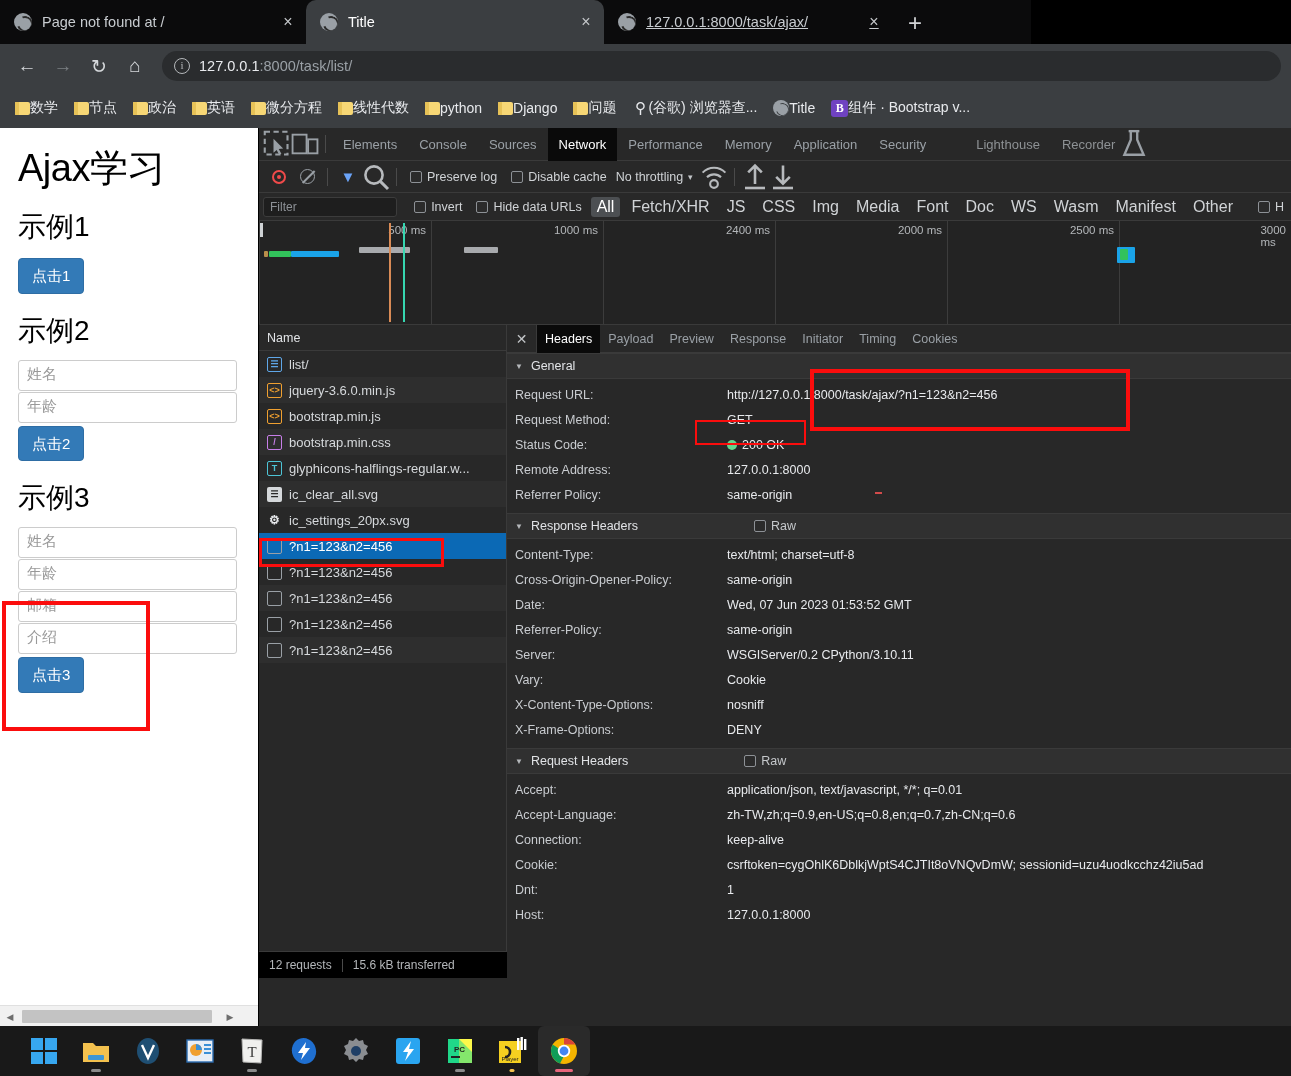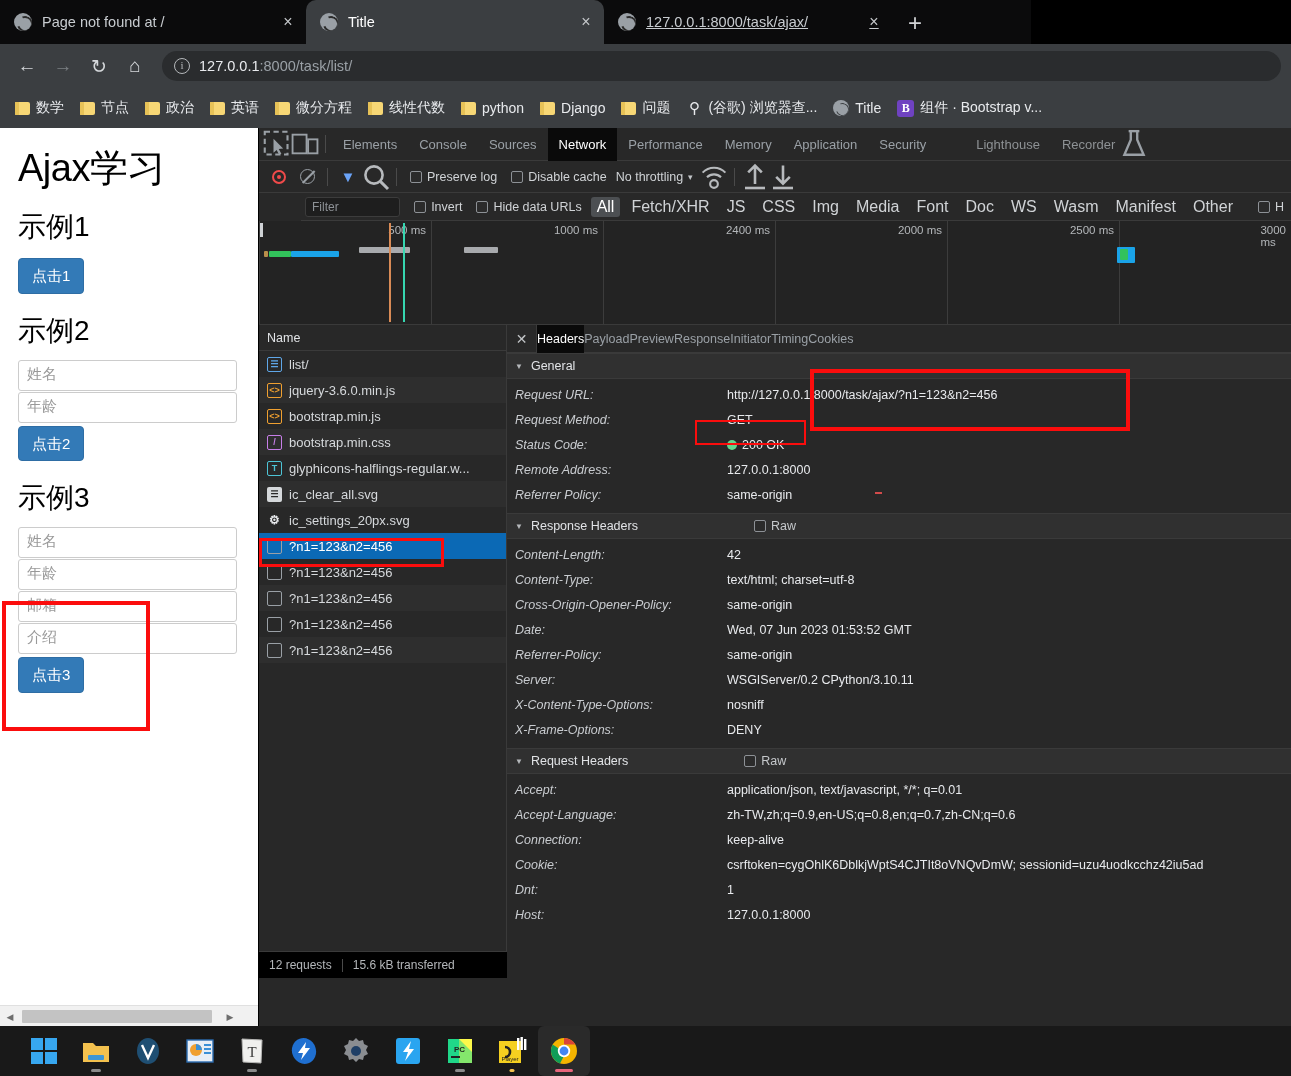--- a/index.html
+++ b/index.html
@@ -81,21 +81,21 @@
   .omni-url { font-size: 14.5px; color: #e8eaed; white-space: nowrap; }
   .omni-url .dim { color: #9aa0a6; }
 
   
   .bookmarks {
     position: absolute; left: 0; top: 88px; width: 1291px; height: 40px;
     background: #3b3e41; display: flex; align-items: center;
     padding: 0 8px; gap: 2px; overflow: hidden;
   }
   .bm {
-    display: flex; align-items: center; gap: 6px;
+    display: flex; align-items: center; 
     padding: 4px 7px; border-radius: 4px;
     color: #e8eaed; font-size: 14px; white-space: nowrap;
   }
   .bm-folder {
     width: 15px; height: 13px; flex: 0 0 15px; position: relative;
     background: #f7d775; border-radius: 1px 2px 2px 1px;
   }
   .bm-folder::after {
     content: ""; position: absolute; left: 0; top: 0; bottom: 0;
     width: 4px; background: #e7c257; border-radius: 1px 0 0 1px;
@@ -227,21 +227,21 @@
     background: #2b2b2b; flex: 0 0 12px;
   }
   .tb-item {
     display: flex; align-items: center; gap: 5px; padding: 0 7px;
     color: #d0d3d6; font-size: 12.5px; white-space: nowrap;
   }
   .caret { color: #c2c5c8; font-size: 9px; }
 
   .dt-filterrow {
     height: 28px; display: flex; align-items: center;
-    border-bottom: 1px solid #3a3a3a; gap: 0; margin-left: 42px;
+    border-bottom: 1px solid #3a3a3a; gap: 0;
   }
   .filter-input {
     width: 210px; height: 20px; margin-left: 4px; background: #1e1e1e;
     border: 1px solid #3c3c3c; border-radius: 3px;
     color: #8d9196; font-size: 12px; padding: 0 6px; line-height: 19px;
   }
   .ftype {
     padding: 1px 6px; color: #d0d3d6; font-size: 16px;
     white-space: nowrap; border-radius: 3px;
   }
@@ -304,36 +304,36 @@
   .det-tabs {
     height: 28px; display: flex; align-items: center;
     border-bottom: 1px solid #3a3a3a; background: #282828;
   }
   .det-close {
     width: 30px; height: 28px; display: flex; align-items: center;
     justify-content: center; color: #c0c3c6; font-size: 14px;
     border-right: 1px solid #3a3a3a;
   }
   .det-tab {
-    padding: 0 0; height: 28px; line-height: 28px;
+    padding: 0 8px; height: 28px; line-height: 28px;
     font-size: 12.5px; color: #9aa0a6;
   }
   .det-tab.active { background: #0a0a0a; color: #fff; }
 
   .sect-header {
     height: 26px; display: flex; align-items: center; gap: 8px;
     padding-left: 8px; font-size: 12.5px; color: #e1e3e6;
     background: #303030; border-bottom: 1px solid #3a3a3a;
     border-top: 1px solid #3a3a3a;
   }
   .tri { color: #b4b7ba; font-size: 8px; }
   .raw-wrap { display: flex; align-items: center; gap: 5px; margin-left: 108px; color: #c5c8cb; }
 
   .kv { display: flex; height: 25px; align-items: center; font-size: 12.5px; padding-left: 8px; }
-  .kv .k { width: 212px; flex: 0 0 212px; color: #c9ccd0; font-style: italic; }
+  .kv .k { width: 212px; flex: 0 0 212px; color: #c9ccd0; }
   .kv .v { color: #e8eaed; white-space: nowrap; }
   .status-dot {
     display: inline-block; width: 10px; height: 10px; border-radius: 50%;
     background: #63d68d; margin-right: 5px; vertical-align: -1px;
   }
   .redbox3 {
     position: absolute; left: 303px; top: 44px; width: 320px; height: 62px;
     border: 4px solid #fb0d0d; pointer-events: none;
   }
   .redbox4 {
@@ -749,42 +749,42 @@
         <div class="sect-header" style="margin-top:6px">
           <span class="tri">▼</span>
           <span>Response Headers</span>
           <span class="raw-wrap">
             <span class="chk"></span>
             <span>Raw</span>
           </span>
         </div>
         <div id="resprows" style="padding-top:3px">
             <div class="kv">
-              <span class="k">Content-Length:</span>
-              <span class="v">42</span>
-            </div>
-            <div class="kv">
               <span class="k">Content-Type:</span>
               <span class="v">text/html; charset=utf-8</span>
             </div>
             <div class="kv">
               <span class="k">Cross-Origin-Opener-Policy:</span>
               <span class="v">same-origin</span>
             </div>
             <div class="kv">
               <span class="k">Date:</span>
               <span class="v">Wed, 07 Jun 2023 01:53:52 GMT</span>
             </div>
             <div class="kv">
               <span class="k">Referrer-Policy:</span>
               <span class="v">same-origin</span>
             </div>
             <div class="kv">
               <span class="k">Server:</span>
               <span class="v">WSGIServer/0.2 CPython/3.10.11</span>
+            </div>
+            <div class="kv">
+              <span class="k">Vary:</span>
+              <span class="v">Cookie</span>
             </div>
             <div class="kv">
               <span class="k">X-Content-Type-Options:</span>
               <span class="v">nosniff</span>
             </div>
             <div class="kv">
               <span class="k">X-Frame-Options:</span>
               <span class="v">DENY</span>
             </div>
           </div>

